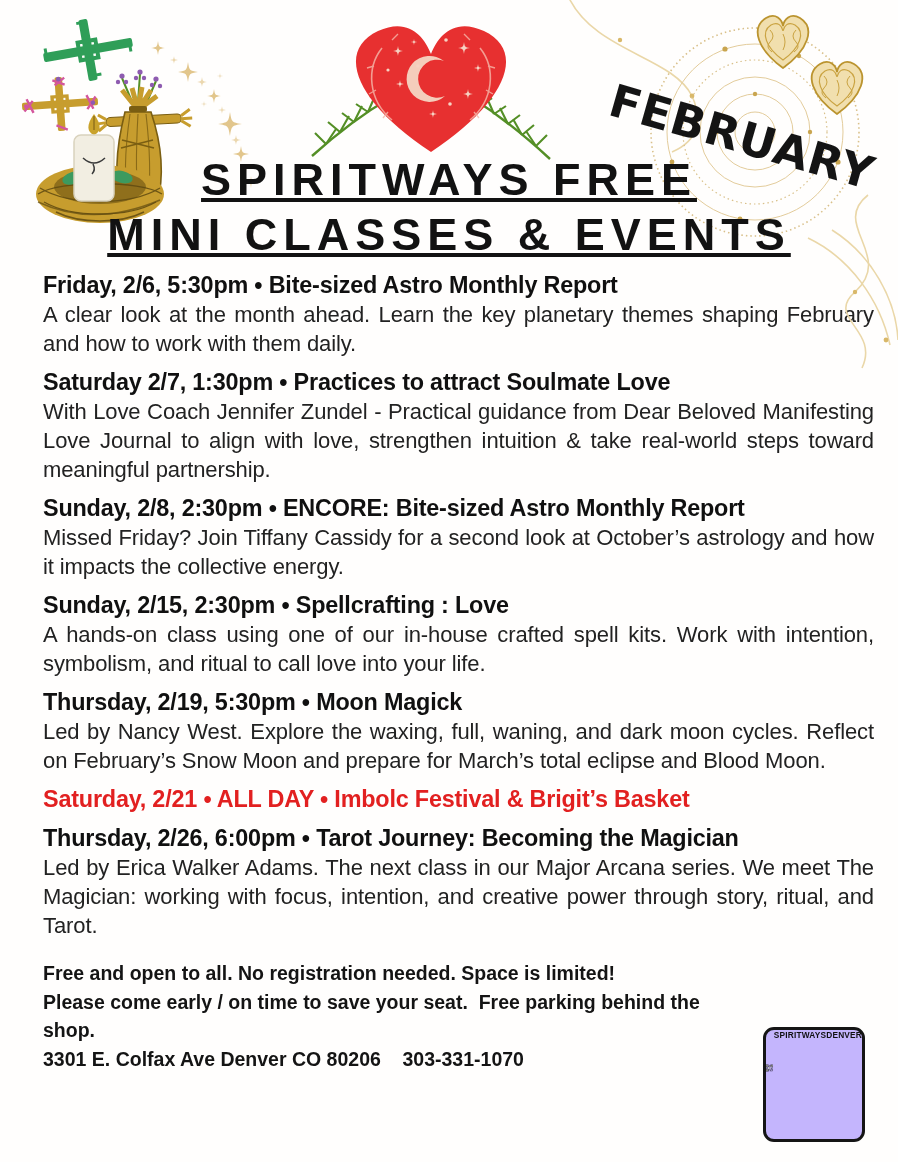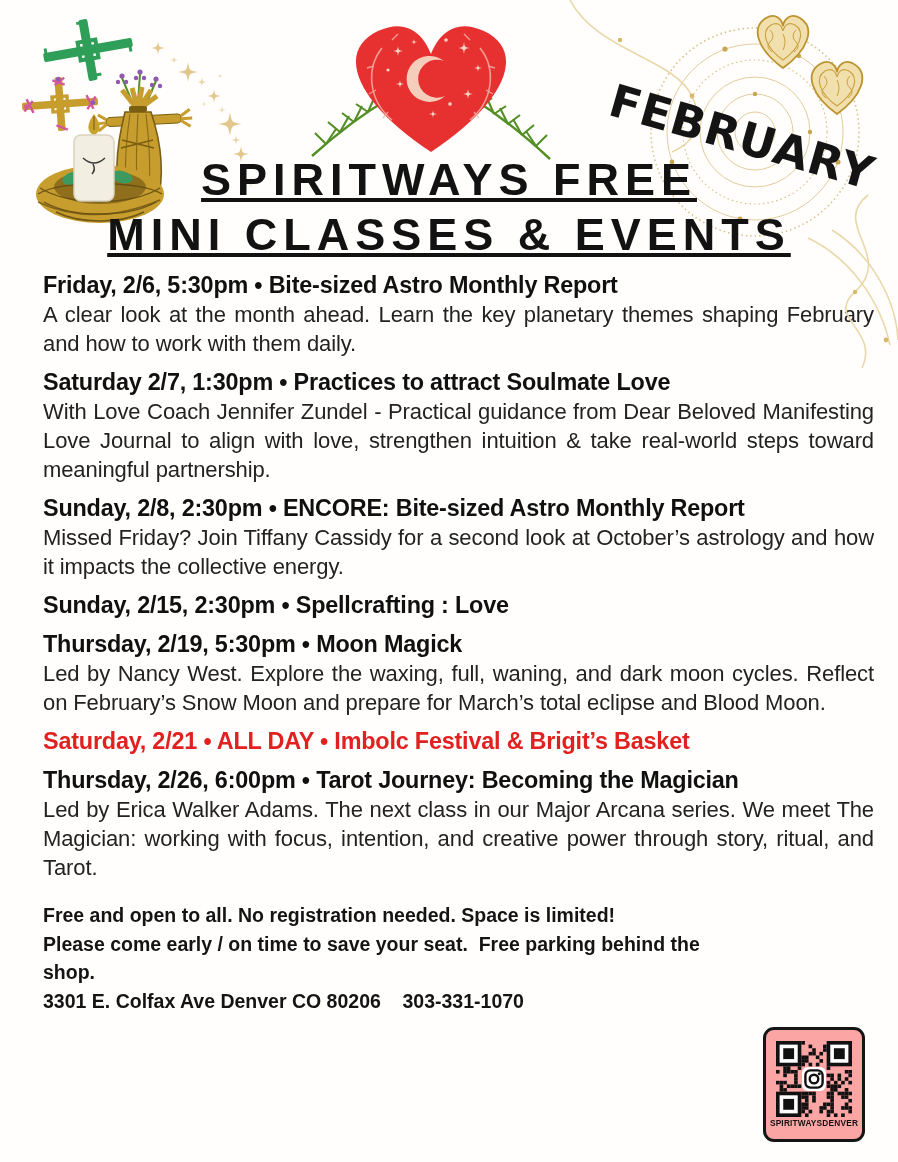--- a/index.html
+++ b/index.html
@@ -40,22 +40,22 @@
     text-align:justify;
   }
 
   .footer{padding:9px 160px 0 43px;}
   .footer p{
     font-size:19.5px; line-height:28.5px; font-weight:700; color:#141414; white-space:pre-wrap;
   }
 
   .qr-box{
     position:absolute; left:763px; top:1027px; width:102px; height:115px;
-    border:3px solid #151515; border-radius:11px; background:#fca5a5;
-    display:flex; flex-direction:column; align-items:center; justify-content:center; gap:1px;
+    border:3px solid #151515; border-radius:11px; background:#c4b5fd;
+    display:flex; flex-direction:row; justify-content:center; gap:1px;
     z-index:4;
   }
   .qr-box svg{display:block;}
   .qr-label{font-size:8.3px; font-weight:700; letter-spacing:.2px; color:#111; white-space:nowrap;}
 
   svg .straw{fill:var(--gold);}
   svg .star4{fill:var(--light-gold);}
   svg .thread{stroke:var(--pale-gold); fill:none;}
   svg .heartfill{fill:var(--heart-red);}
 </style>
@@ -237,20 +237,21 @@
     <section class="event">
       <h3>Saturday 2/7, 1:30pm • Practices to attract Soulmate Love</h3>
       <p>With Love Coach Jennifer Zundel - Practical guidance from Dear Beloved Manifesting Love Journal to align with love, strengthen intuition &amp; take real-world steps toward meaningful partnership.</p>
     </section>
     <section class="event">
       <h3>Sunday, 2/8, 2:30pm • ENCORE: Bite-sized Astro Monthly Report</h3>
       <p>Missed Friday? Join Tiffany Cassidy for a second look at October’s astrology and how it impacts the collective energy.</p>
     </section>
     <section class="event">
       <h3>Sunday, 2/15, 2:30pm • Spellcrafting : Love</h3>
+      <p>A hands-on class using one of our in-house crafted spell kits. Work with intention, symbolism, and ritual to call love into your life.</p>
     </section>
     <section class="event">
       <h3>Thursday, 2/19, 5:30pm • Moon Magick</h3>
       <p>Led by Nancy West. Explore the waxing, full, waning, and dark moon cycles. Reflect on February’s Snow Moon and prepare for March’s total eclipse and Blood Moon.</p>
     </section>
     <section class="event red">
       <h3>Saturday, 2/21 • ALL DAY • Imbolc Festival &amp; Brigit’s Basket</h3>
     </section>
     <section class="event">
       <h3>Thursday, 2/26, 6:00pm • Tarot Journey: Becoming the Magician</h3>

